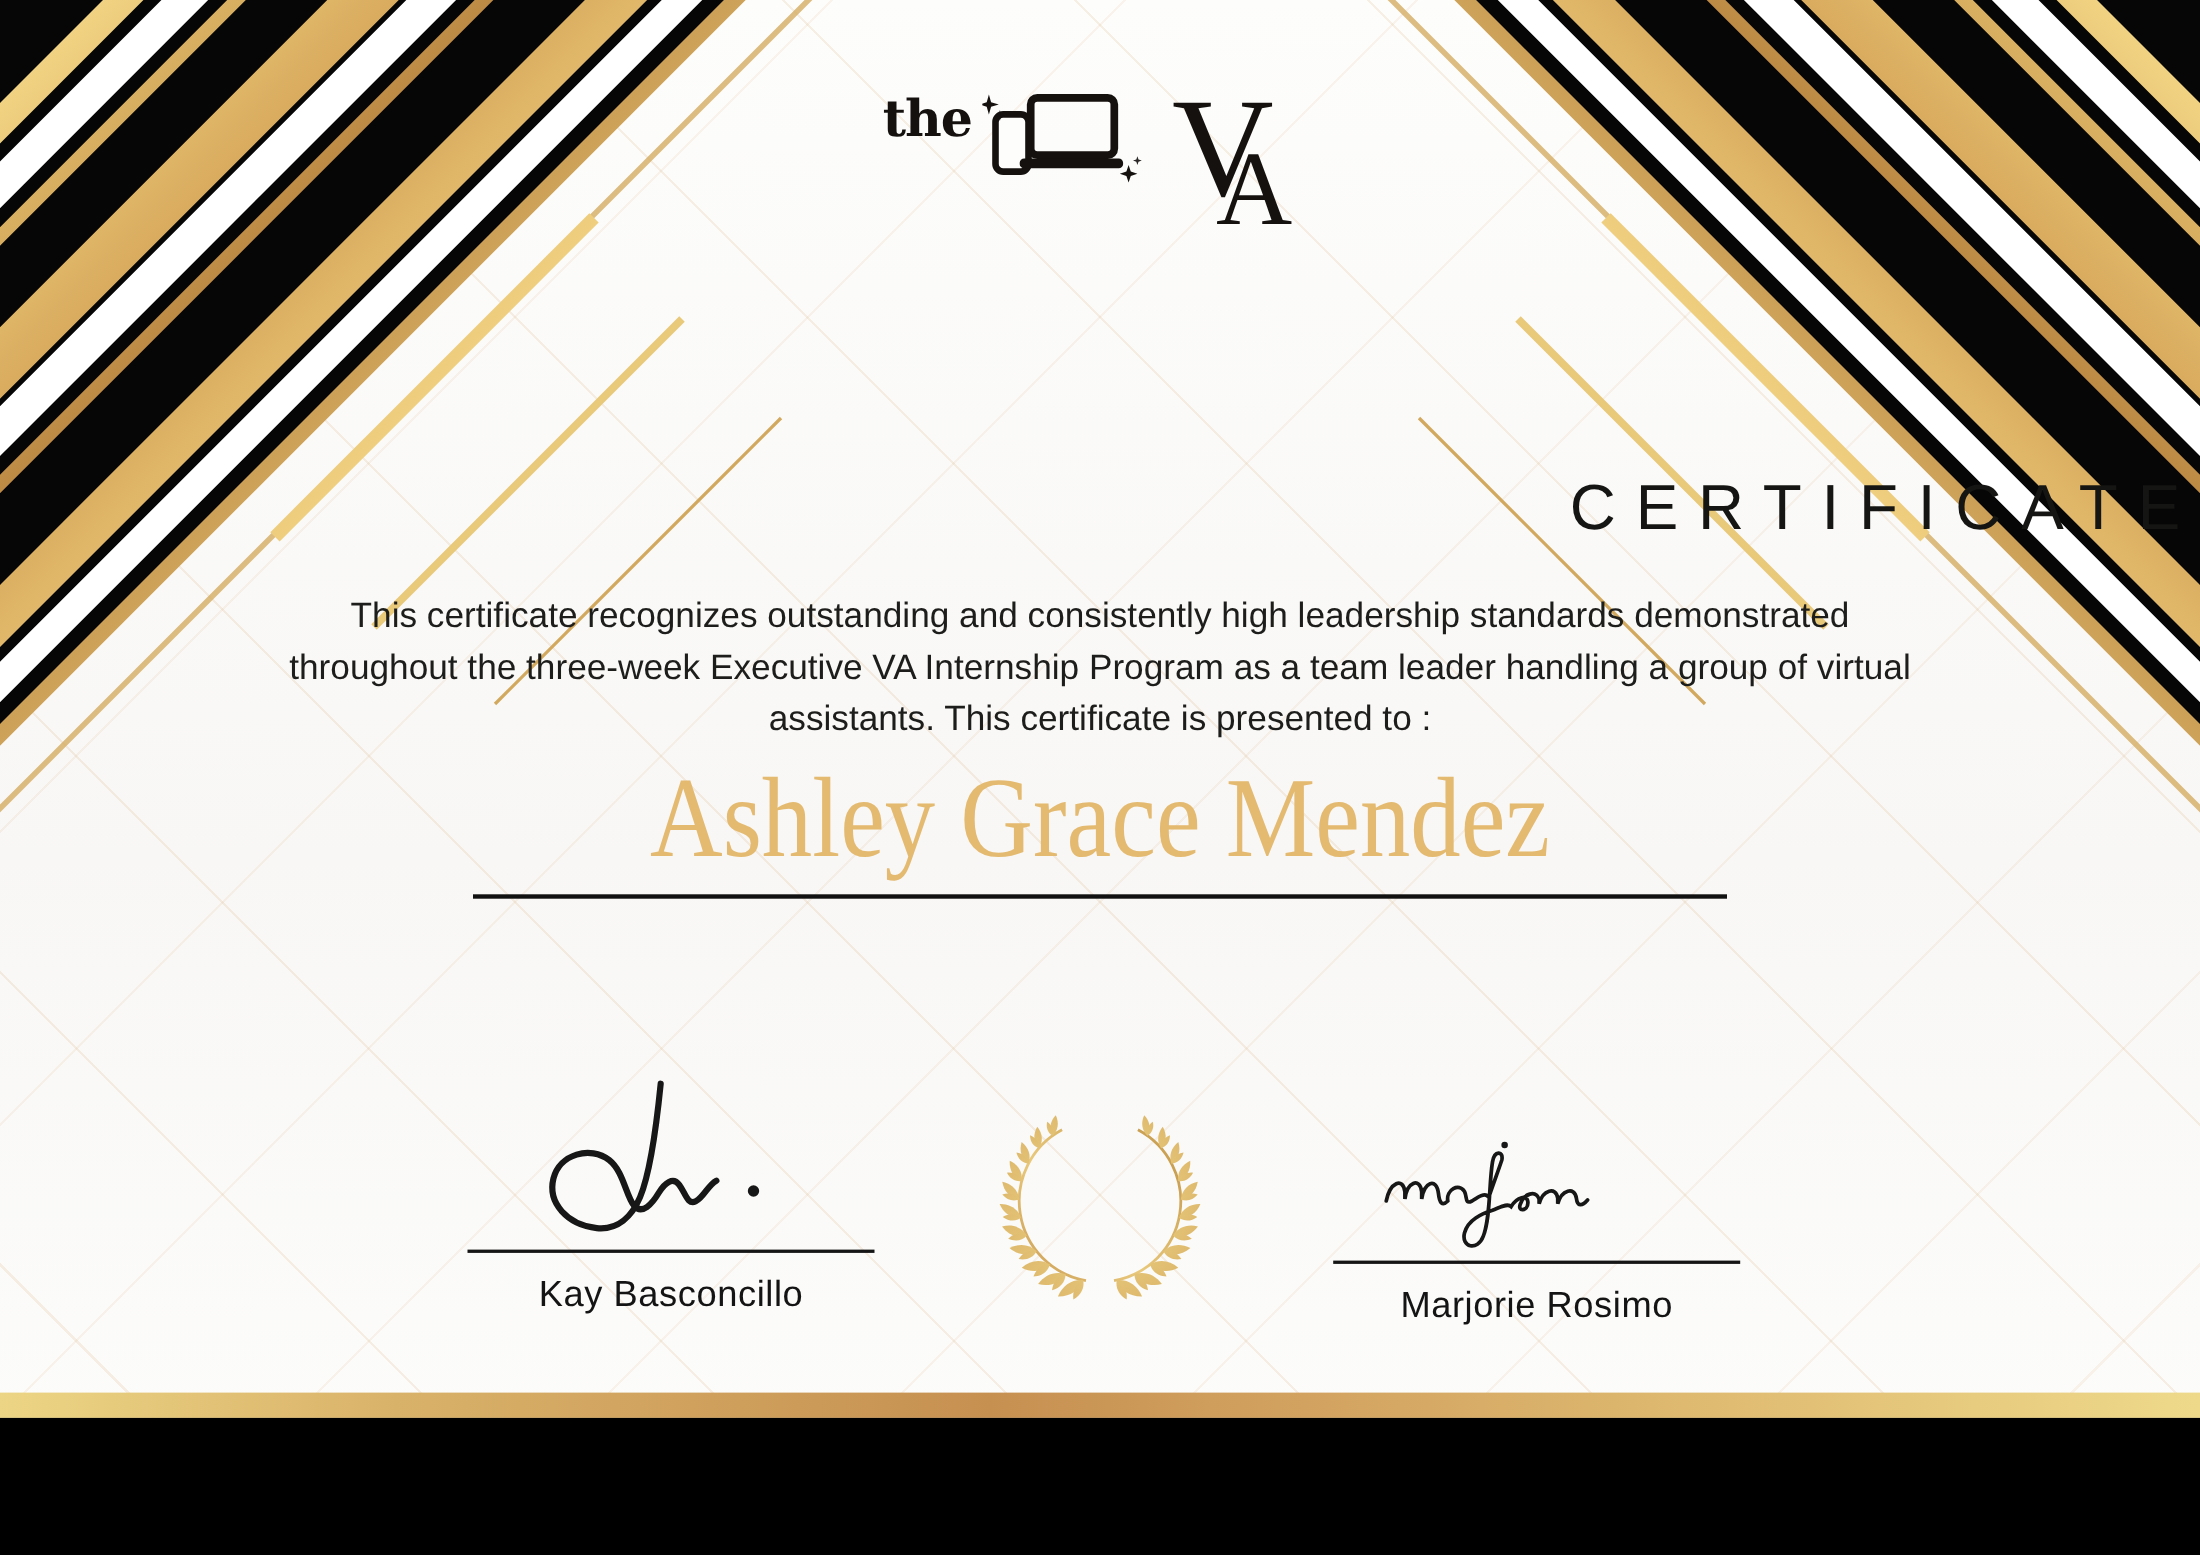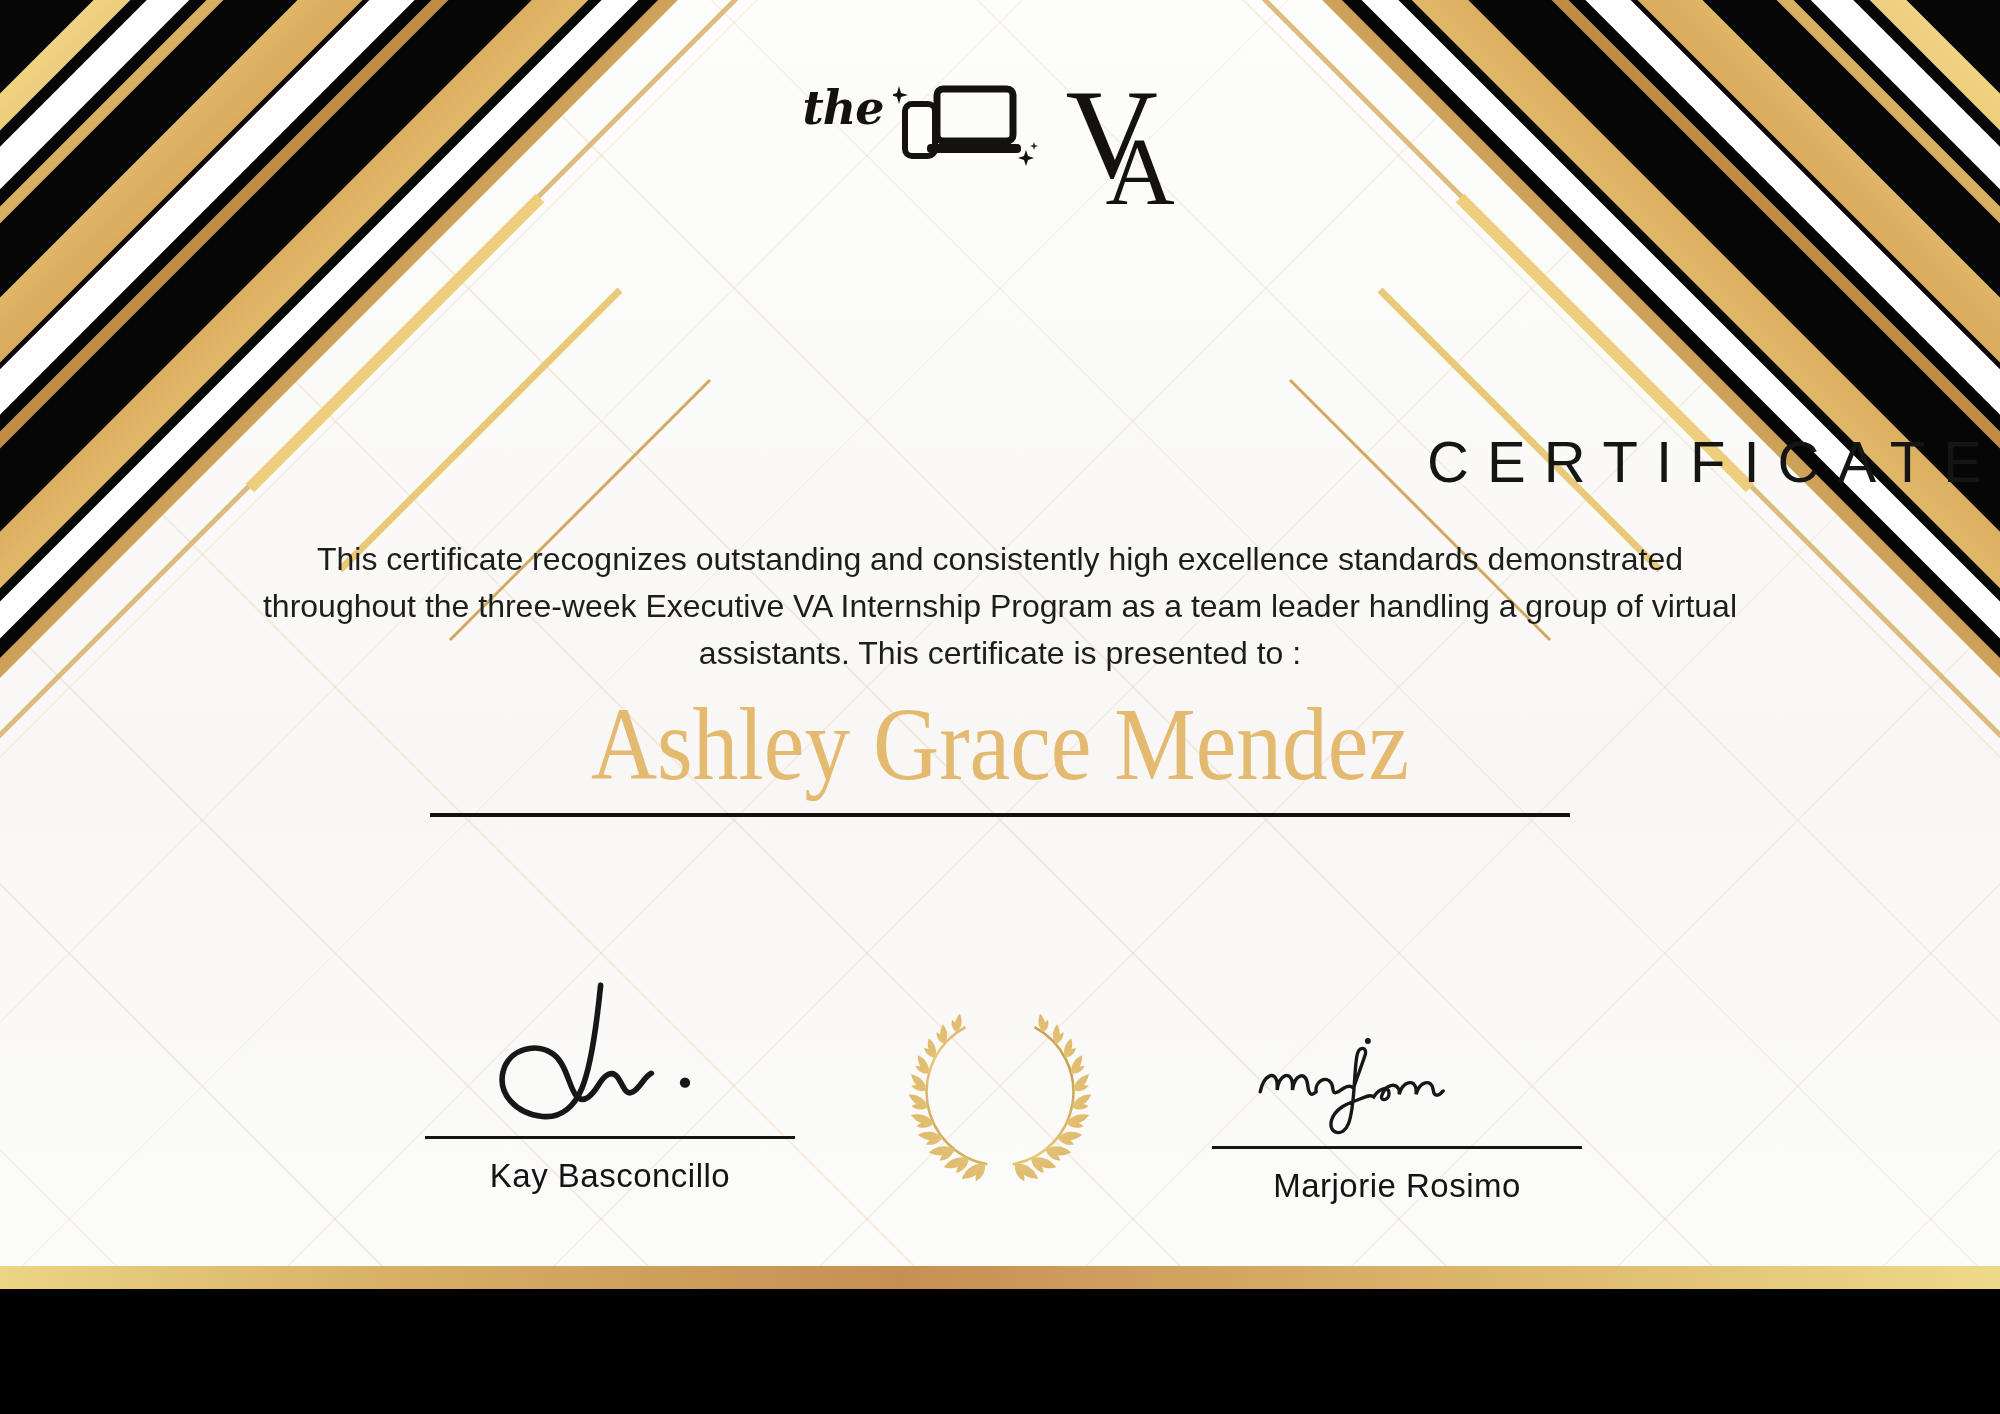--- a/index.html
+++ b/index.html
@@ -13,21 +13,21 @@
     background:
       repeating-linear-gradient(45deg,transparent 0 186px,rgba(214,166,110,.30) 186px 188px),
       repeating-linear-gradient(-45deg,transparent 0 186px,rgba(214,166,110,.22) 186px 188px);
     opacity:.55;
   }
   .corner{position:absolute;top:0;width:760px;height:760px;pointer-events:none;}
   .corner-left{left:0;}
   .corner-right{right:0;transform:scaleX(-1);}
   
   .logo{position:absolute;top:82px;left:0;width:100%;display:flex;justify-content:center;align-items:flex-start;}
-  .logo-words{text-align:left;font-family:"DejaVu Serif",serif;font-weight:bold;color:#14110f;font-style:italic;}
+  .logo-words{text-align:left;font-family:"DejaVu Serif",serif;font-weight:bold;color:#14110f;}
   .logo-top{display:flex;align-items:flex-start;gap:10px;height:62px;}
   .logo-the{font-size:46px;line-height:52px;letter-spacing:-1px;}
   .logo-devices{width:150px;height:86px;margin-top:2px;}
   .logo-executive{font-size:64px;line-height:54px;letter-spacing:-1px;margin-top:4px;}
   .monogram{position:relative;width:150px;height:150px;margin-left:4px;font-family:"Liberation Serif",serif;color:#14110f;}
   .monogram-v{position:absolute;left:18px;top:-12px;font-size:128px;line-height:1;}
   .monogram-a{position:absolute;left:58px;top:42px;font-size:96px;line-height:1;}
   
   .title{
     position:absolute;top:264px;left:0;width:100%;text-align:center;
@@ -153,21 +153,21 @@
     </div>
     <div class="monogram">
       <span class="monogram-v">V</span>
       <span class="monogram-a">A</span>
     </div>
   </div>
 
   <div class="subtitle">CERTIFICATE</div>
 
   <div class="intro">
-    <div>This certificate recognizes outstanding and consistently high excellence standards demonstrated</div>
+    <div>This certificate recognizes outstanding and consistently high leadership standards demonstrated</div>
     <div>throughout the three-week Executive VA Internship Program as a team leader handling a group of virtual</div>
     <div>assistants. This certificate is presented to :</div>
   </div>
 
   <div class="recipient">Ashley Grace Mendez</div>
   <div class="recipient-line"></div>
 
 
   <div class="sig-col sig-col-left">
     <svg class="sig-scribble sig-scribble-left" viewBox="0 0 320 170">

